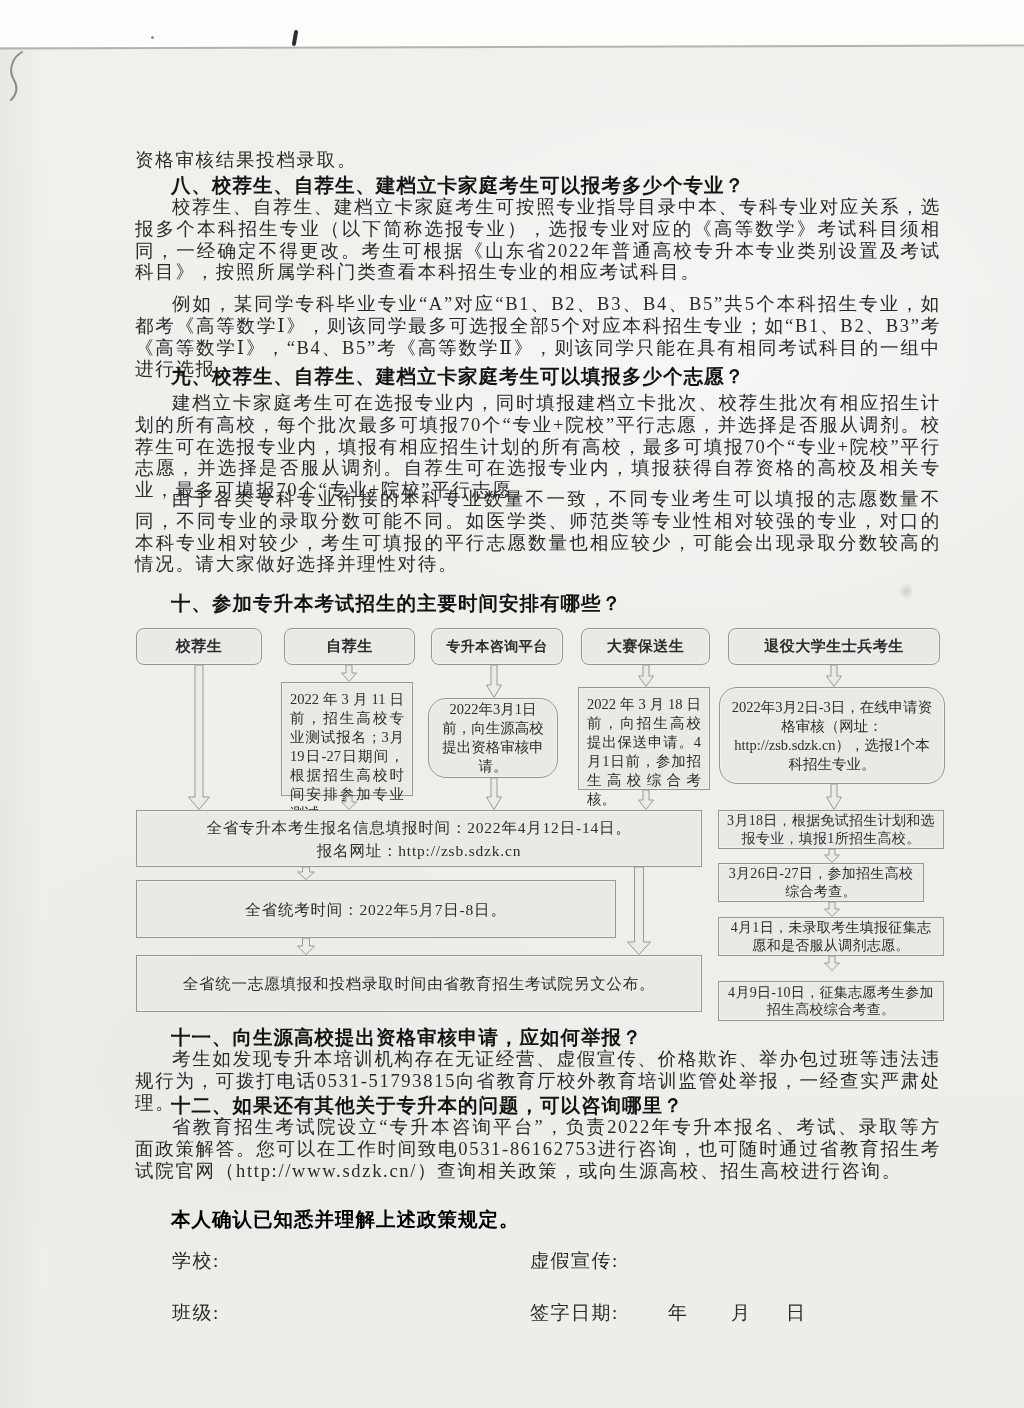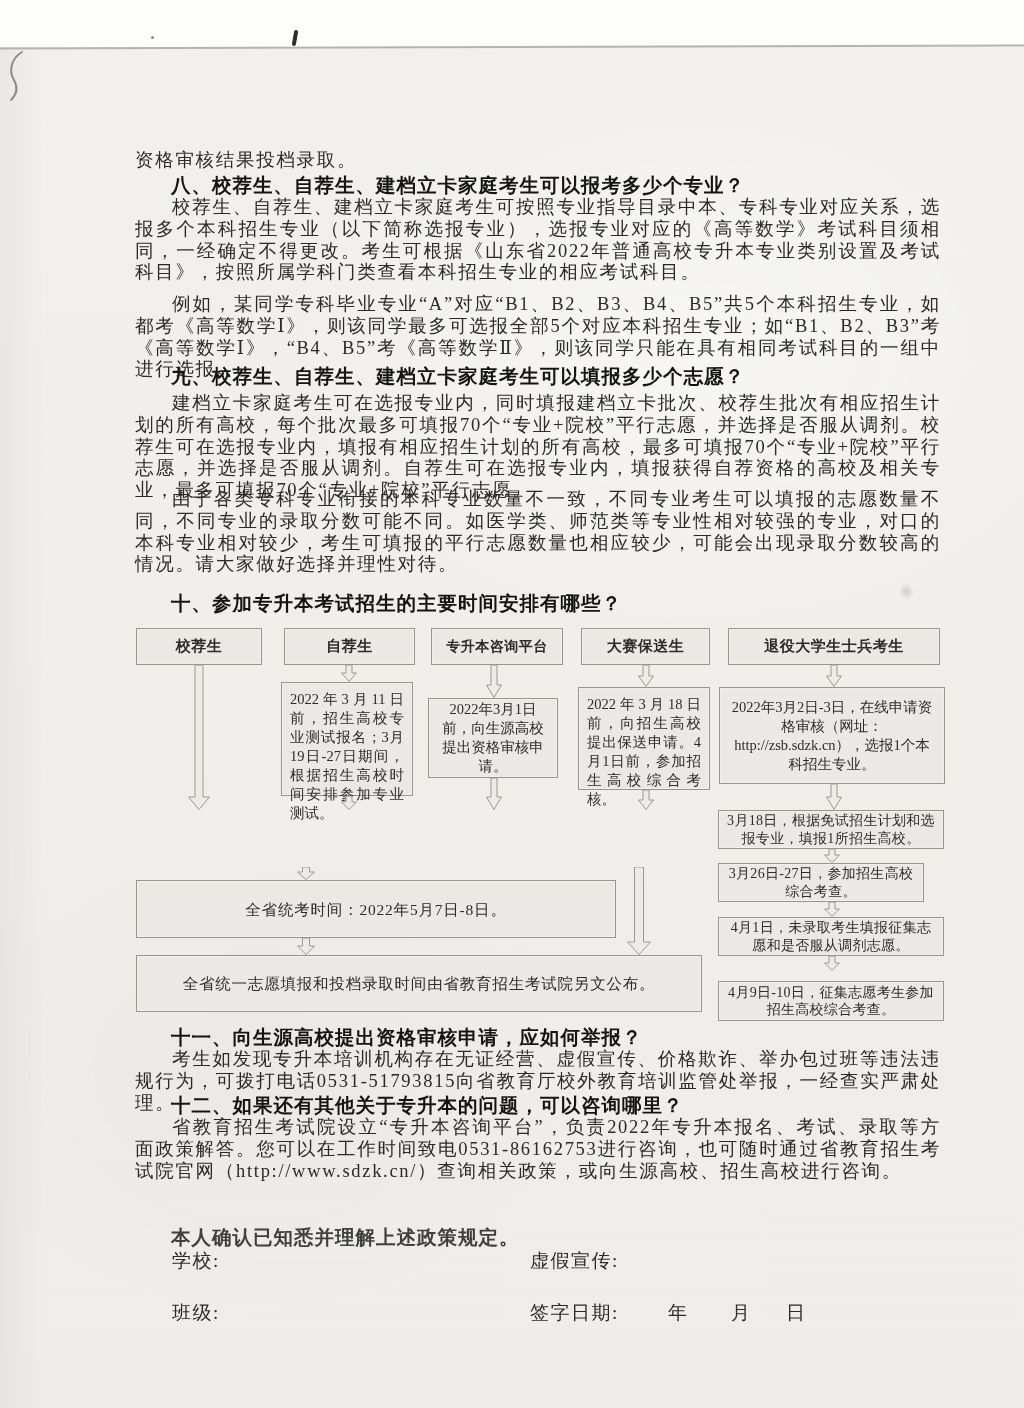--- a/index.html
+++ b/index.html
@@ -37,40 +37,40 @@
   }
   .indent{text-indent:2em;}
   .hd{
     position:absolute;left:135px;width:806px;box-sizing:border-box;padding-left:36px;
     font-family:"Liberation Sans","DejaVu Sans",sans-serif;font-weight:700;
     font-size:19.5px;line-height:22px;letter-spacing:1px;color:#141414;
   }
   .confirm{
     position:absolute;left:171px;width:760px;
     font-family:"Liberation Sans","DejaVu Sans",sans-serif;font-weight:700;
-    font-size:19.5px;letter-spacing:1px;color:#404040;margin-top:18px;
+    font-size:19.5px;letter-spacing:1px;color:#000000;
   }
   .sig{
     position:absolute;font-size:19px;letter-spacing:1.5px;color:#2a2a28;
   }
 
   
   .flow{position:absolute;left:135px;top:625px;width:812px;height:392px;font-size:14.5px;}
   .fbox{
     position:absolute;box-sizing:border-box;
     border:1px solid #97968f;background:#eae9e5;color:#2c2c2a;
     box-shadow:0 0 0 1px rgba(255,255,255,0.35) inset;
   }
   .fhead{
     display:flex;align-items:center;justify-content:center;
     font-family:"Liberation Sans","DejaVu Sans",sans-serif;font-weight:700;
-    font-size:15px;letter-spacing:0.5px;text-align:left;
+    font-size:15px;letter-spacing:0.5px;text-align:left;border-radius:8px;
   }
   .fdetail{padding:7px 8px;line-height:19px;text-align:justify;}
-  .fdetail-c{display:flex;flex-direction:column;justify-content:center;text-align:center;padding:4px 8px;line-height:19px;}
+  .fdetail-c{display:flex;flex-direction:column;justify-content:center;text-align:center;padding:4px 8px;line-height:19px;border-radius:18px;}
   .fwide{display:flex;flex-direction:column;align-items:center;justify-content:center;font-size:15.5px;line-height:23px;letter-spacing:0.8px;text-align:center;}
   .rstep{display:flex;align-items:center;justify-content:center;text-align:center;font-size:14px;line-height:17.5px;padding:2px 6px;letter-spacing:0.3px;}
   .varrow{position:absolute;}
 </style>
 </head>
 <body>
 
 <div class="paper"></div>
 <div class="edge-line"></div>
 <div class="curl">
@@ -100,20 +100,24 @@
   <div class="fbox fhead" style="left:149px;top:3px;width:131px;height:37px">自荐生</div>
   <div class="fbox fhead" style="left:296px;top:3px;width:132px;height:37px;font-size:14px">专升本咨询平台</div>
   <div class="fbox fhead" style="left:446px;top:3px;width:129px;height:37px">大赛保送生</div>
   <div class="fbox fhead" style="left:593px;top:3px;width:212px;height:37px">退役大学生士兵考生</div>
 
   <div class="fbox fdetail" style="left:146px;top:57px;width:132px;height:114px">2022年3月11日前，招生高校专业测试报名；3月19日-27日期间，根据招生高校时间安排参加专业测试。</div>
   <div class="fbox fdetail-c" style="left:293px;top:73px;width:130px;height:80px">2022年3月1日前，向生源高校提出资格审核申请。</div>
   <div class="fbox fdetail" style="left:443px;top:62px;width:132px;height:103px">2022年3月18日前，向招生高校提出保送申请。4月1日前，参加招生高校综合考核。</div>
   <div class="fbox fdetail-c" style="left:584px;top:62px;width:226px;height:97px">2022年3月2日-3日，在线申请资格审核（网址：http://zsb.sdzk.cn），选报1个本科招生专业。</div>
 
+  <div class="fbox fwide" style="left:1px;top:185px;width:566px;height:57px">
+    <span>全省专升本考生报名信息填报时间：2022年4月12日-14日。</span>
+    <span>报名网址：http://zsb.sdzk.cn</span>
+  </div>
   <div class="fbox fwide" style="left:1px;top:255px;width:480px;height:58px">全省统考时间：2022年5月7日-8日。</div>
   <div class="fbox fwide" style="left:1px;top:330px;width:566px;height:57px">全省统一志愿填报和投档录取时间由省教育招生考试院另文公布。</div>
 
   <div class="fbox rstep" style="left:583px;top:185px;width:226px;height:39px">3月18日，根据免试招生计划和选报专业，填报1所招生高校。</div>
   <div class="fbox rstep" style="left:583px;top:238px;width:206px;height:39px">3月26日-27日，参加招生高校综合考查。</div>
   <div class="fbox rstep" style="left:583px;top:292px;width:226px;height:39px">4月1日，未录取考生填报征集志愿和是否服从调剂志愿。</div>
   <div class="fbox rstep" style="left:583px;top:356px;width:226px;height:40px">4月9日-10日，征集志愿考生参加招生高校综合考查。</div>
 
   <div class="varrow" style="left:53px;top:40px;width:22px;height:145px"><svg width="22" height="145">
         <polygon points="7,0 15,0 15,132 21.5,132 11,144.5 0.5,132 7,132" fill="#ecebe7" stroke="#9a9992" stroke-width="1"></polygon>

